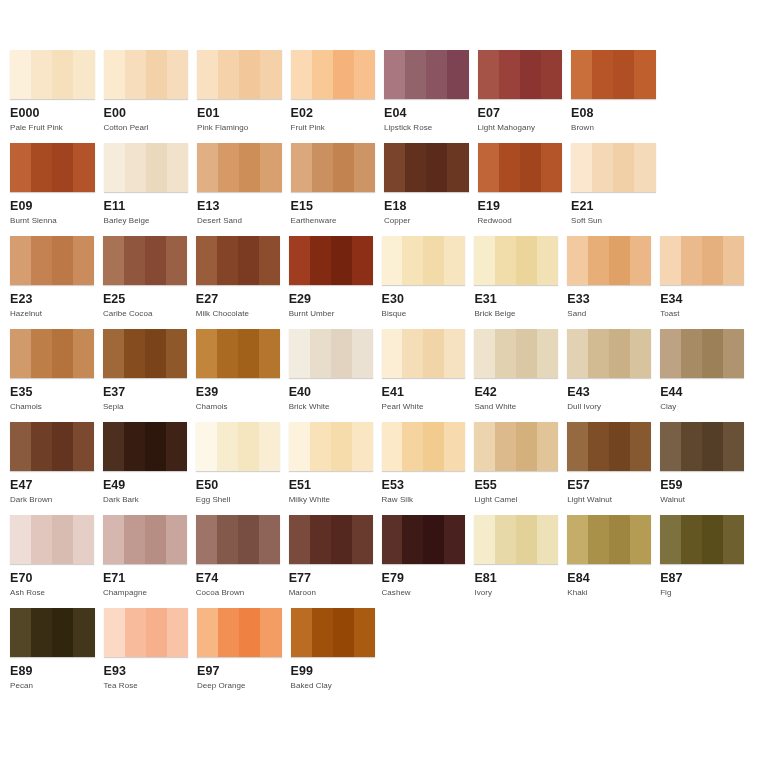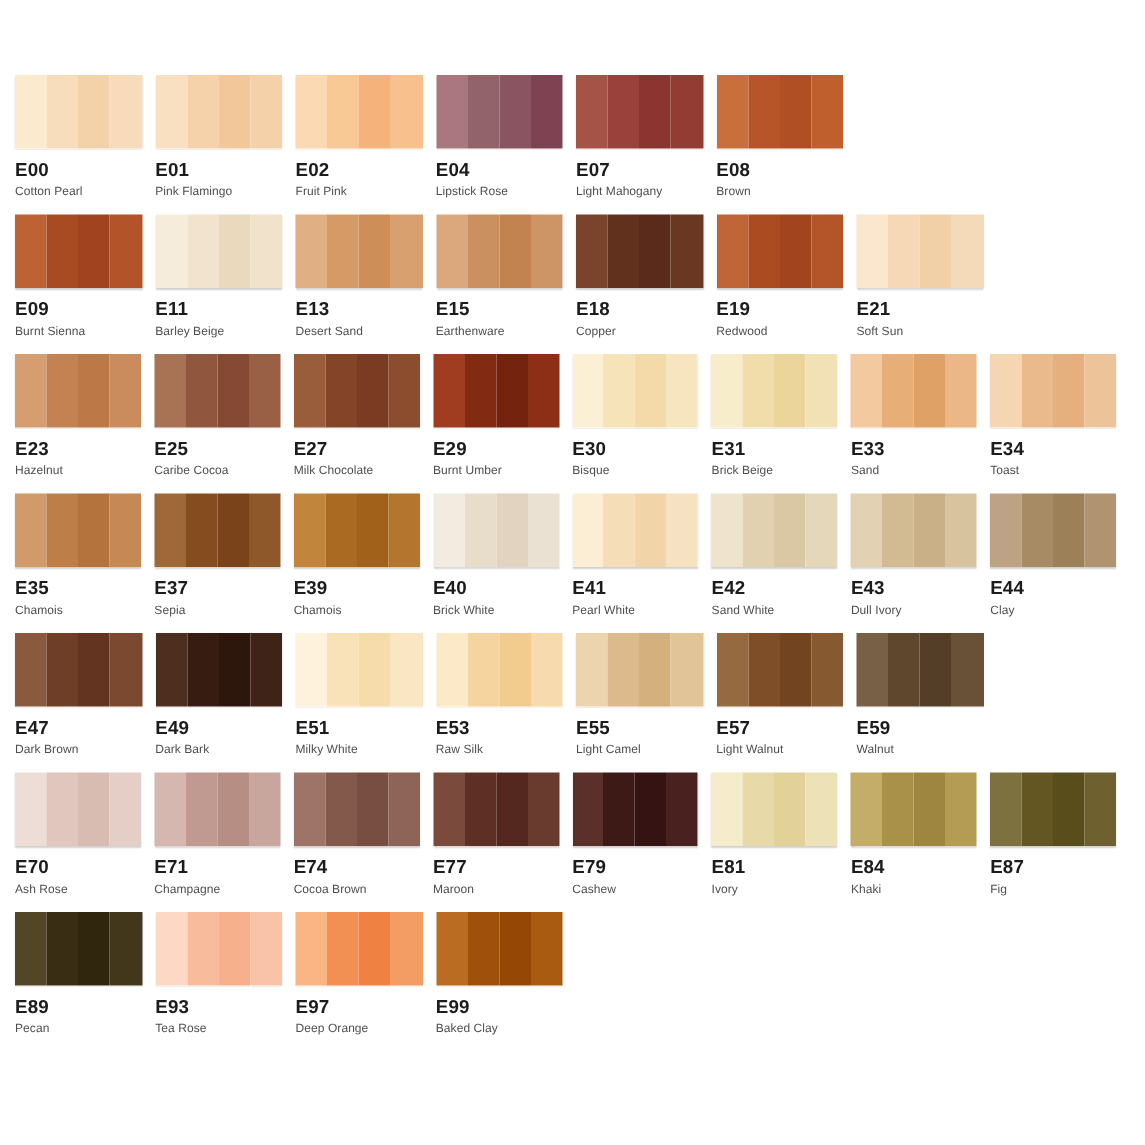--- a/index.html
+++ b/index.html
@@ -60,20 +60,30 @@
     letter-spacing: 0.05px;
   }
 </style>
 </head>
 <body>
 
 <div id="chart">
     <div class="row">
       <div class="cell">
         <div class="swatch">
+          <div class="band" style="background: rgb(252, 240, 218);"></div>
+          <div class="band" style="background: rgb(249, 230, 200);"></div>
+          <div class="band" style="background: rgb(246, 223, 187);"></div>
+          <div class="band" style="background: rgb(249, 231, 202);"></div>
+        </div>
+        <div class="code">E000</div>
+        <div class="name">Pale Fruit Pink</div>
+      </div>
+      <div class="cell">
+        <div class="swatch">
           <div class="band" style="background: rgb(251, 234, 205);"></div>
           <div class="band" style="background: rgb(247, 221, 187);"></div>
           <div class="band" style="background: rgb(243, 210, 169);"></div>
           <div class="band" style="background: rgb(246, 220, 186);"></div>
         </div>
         <div class="code">E00</div>
         <div class="name">Cotton Pearl</div>
       </div>
       <div class="cell">
         <div class="swatch">
@@ -378,20 +388,30 @@
           <div class="band" style="background: rgb(77, 47, 32);"></div>
           <div class="band" style="background: rgb(54, 28, 17);"></div>
           <div class="band" style="background: rgb(45, 22, 12);"></div>
           <div class="band" style="background: rgb(63, 35, 22);"></div>
         </div>
         <div class="code">E49</div>
         <div class="name">Dark Bark</div>
       </div>
       <div class="cell">
         <div class="swatch">
+          <div class="band" style="background: rgb(253, 247, 232);"></div>
+          <div class="band" style="background: rgb(248, 236, 206);"></div>
+          <div class="band" style="background: rgb(245, 230, 192);"></div>
+          <div class="band" style="background: rgb(249, 238, 212);"></div>
+        </div>
+        <div class="code">E50</div>
+        <div class="name">Egg Shell</div>
+      </div>
+      <div class="cell">
+        <div class="swatch">
           <div class="band" style="background: rgb(253, 242, 220);"></div>
           <div class="band" style="background: rgb(249, 226, 184);"></div>
           <div class="band" style="background: rgb(246, 219, 171);"></div>
           <div class="band" style="background: rgb(250, 230, 195);"></div>
         </div>
         <div class="code">E51</div>
         <div class="name">Milky White</div>
       </div>
       <div class="cell">
         <div class="swatch">

